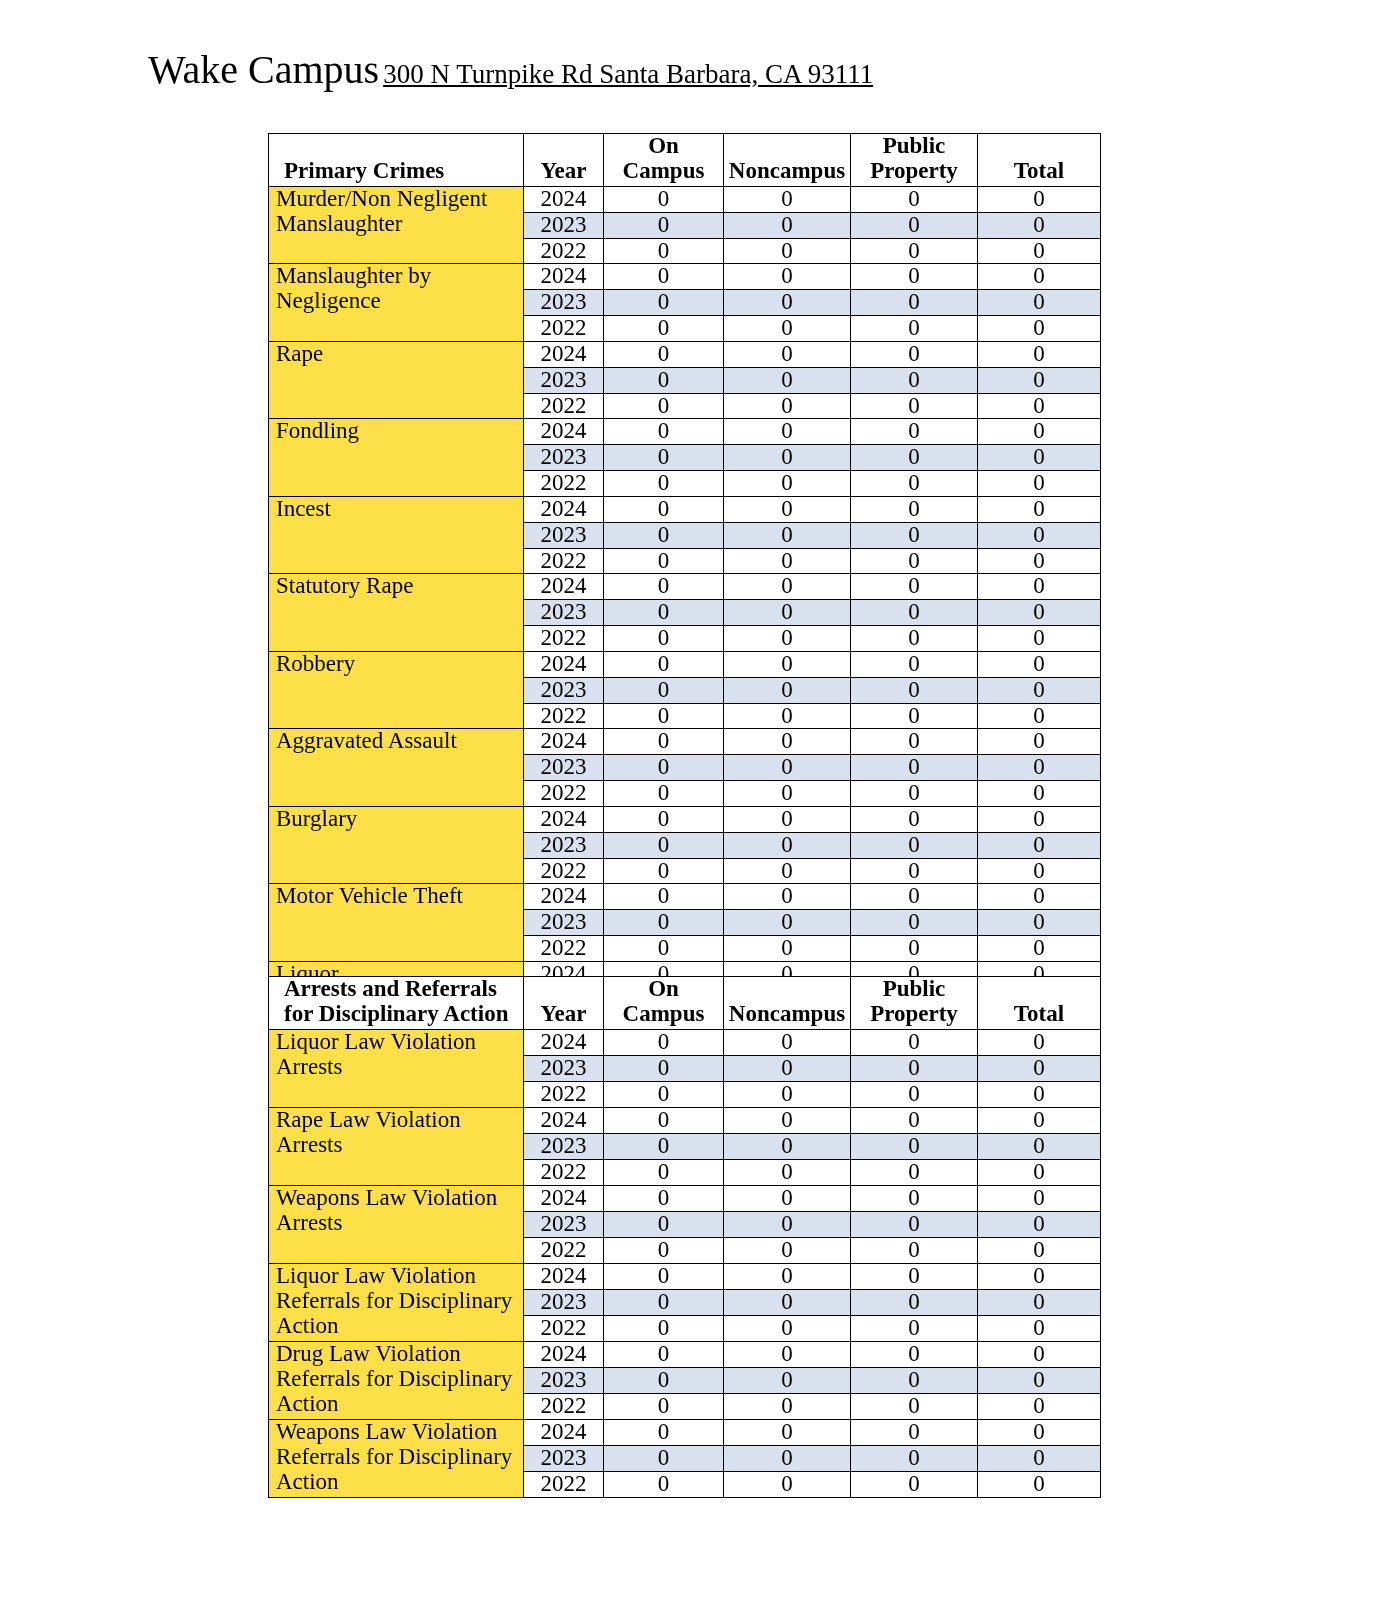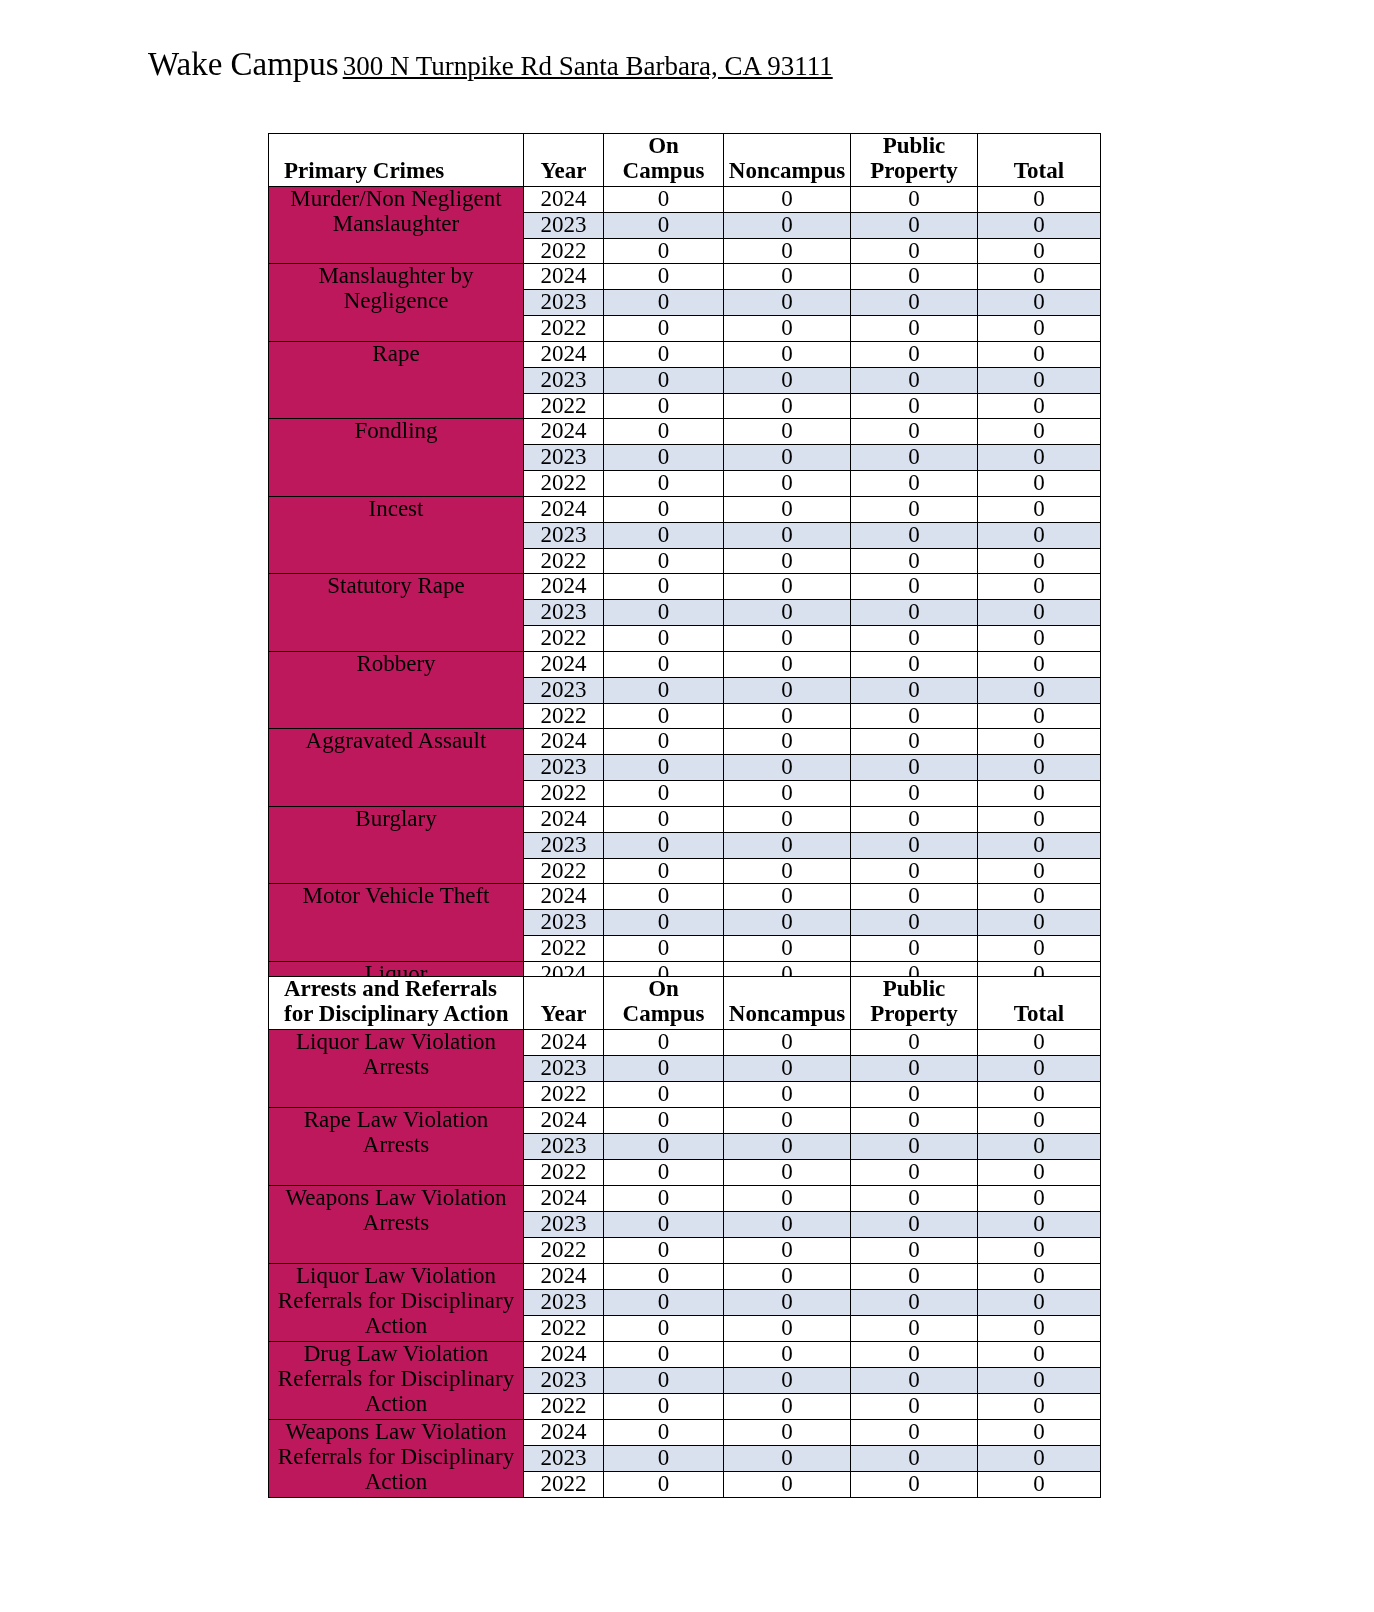--- a/index.html
+++ b/index.html
@@ -15,21 +15,21 @@
     color: #000000;
     overflow: hidden;
   }
   .doc-header {
     position: absolute;
     left: 148px;
     top: 46px;
     white-space: nowrap;
   }
   .doc-title {
-    font-size: 33px;
+    font-size: 40px;
     letter-spacing: 0px;
   }
   .doc-subtitle {
     font-size: 27px;
     text-decoration: underline;
   }
   table.data-table {
     position: absolute;
     left: 268px;
     width: 832px;
@@ -55,24 +55,24 @@
     height: 50px;
     padding-bottom: 2px;
   }
   table.data-table th.cat {
     text-align: left;
     padding-left: 15px;
   }
   #table-0 tbody td { height: 23px; }
   #table-1 tbody td { height: 25px; }
   table.data-table td.cat {
-    text-align: center;
+    text-align: left;
     vertical-align: top;
     padding: 0 7px;
-    background: #be185d;
+    background: #fde047;
   }
   table.data-table td.year,
   table.data-table td.val {
     text-align: center;
     vertical-align: middle;
   }
   table.data-table tr.shaded td.year,
   table.data-table tr.shaded td.val {
     background: var(--shade, #d9e0ee);
   }

